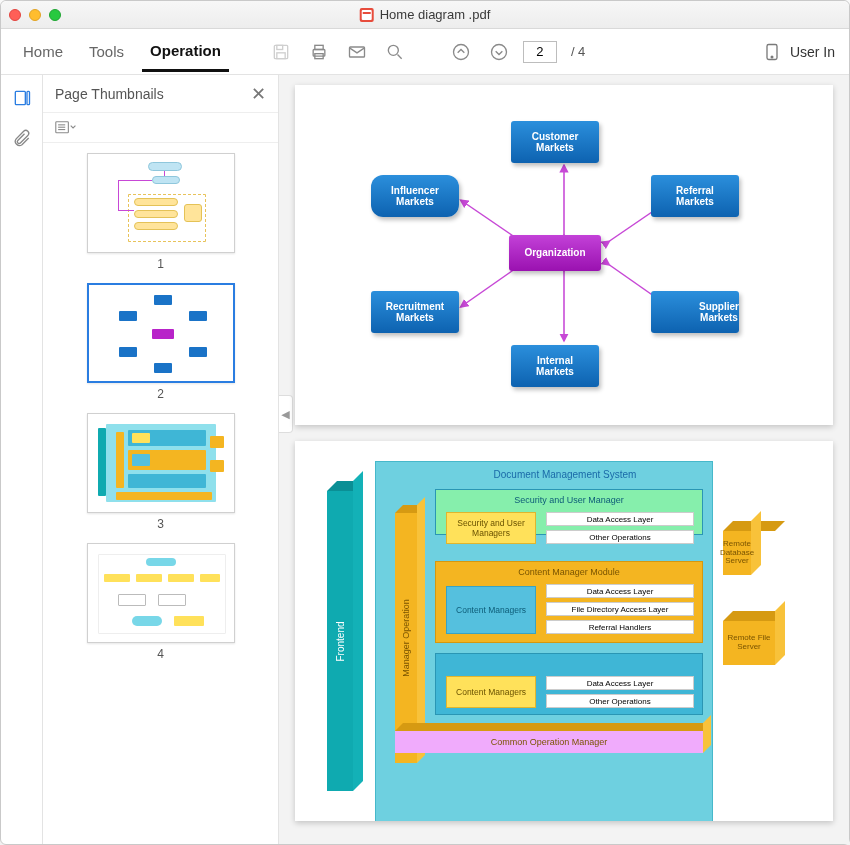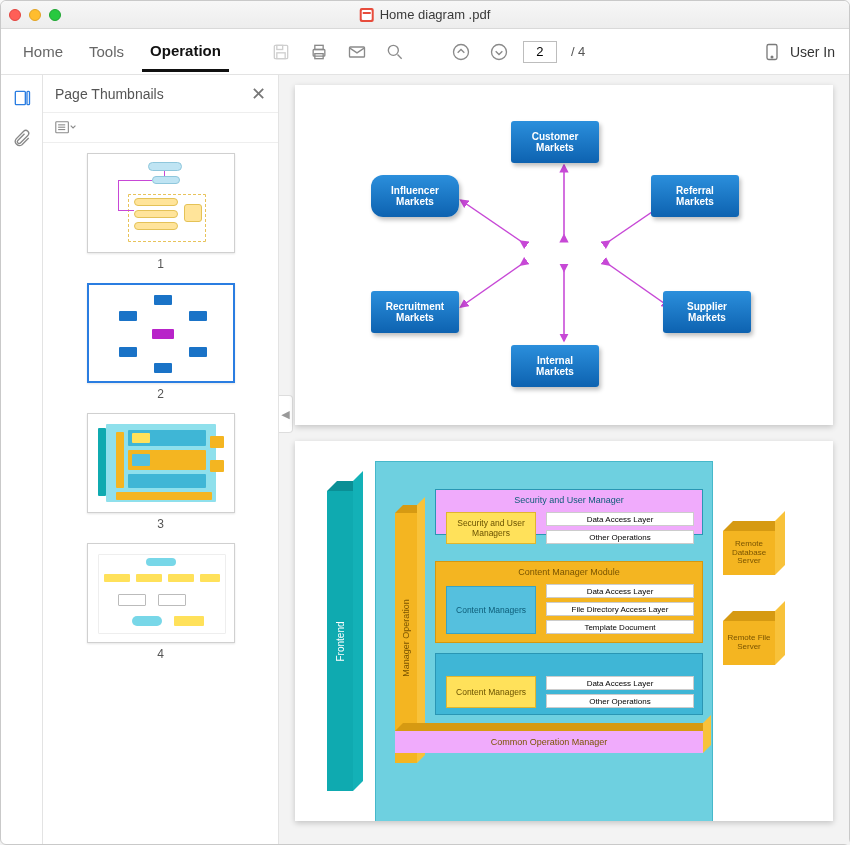--- a/index.html
+++ b/index.html
@@ -258,37 +258,40 @@
               </defs>
             <g stroke="#c748d6" stroke-width="1.5" marker-end="url(#ah)" marker-start="url(#ah)">
               <line x1="260" y1="150" x2="260" y2="80"></line>
               <line x1="260" y1="186" x2="260" y2="256"></line>
               <line x1="218" y1="156" x2="160" y2="115"></line>
               <line x1="304" y1="156" x2="362" y2="115"></line>
               <line x1="218" y1="180" x2="160" y2="222"></line>
               <line x1="304" y1="180" x2="362" y2="222"></line>
             </g>
           </svg>
+          <div class="box purple" style="left:214px;top:150px;">
+              <span style="white-space:pre-line">Organization</span>
+            </div>
           <div class="box blue" style="left:216px;top:36px;">
               <span style="white-space:pre-line">Customer
 Markets</span>
             </div>
           <div class="box blue" style="left:76px;top:90px;border-radius:12px;">
               <span style="white-space:pre-line">Influencer
 Markets</span>
             </div>
           <div class="box blue" style="left:356px;top:90px;">
               <span style="white-space:pre-line">Referral
 Markets</span>
             </div>
           <div class="box blue" style="left:76px;top:206px;">
               <span style="white-space:pre-line">Recruitment
 Markets</span>
             </div>
-          <div class="box blue" style="left:368px;top:206px;">
+          <div class="box blue" style="left:356px;top:206px;justify-content:flex-end;">
               <span style="white-space:pre-line">Supplier
 Markets</span>
             </div>
           <div class="box blue" style="left:216px;top:260px;">
               <span style="white-space:pre-line">Internal
 Markets</span>
             </div>
         </div>
       </div>
 
@@ -305,49 +308,50 @@
           </div>
 
           <div class="v3d" style="left:100px;top:72px;width:22px;height:250px;">
             <div style="position:absolute;left:0;top:-8px;width:22px;height:8px;background:#d69a12;transform:skewX(-45deg);transform-origin:bottom;"></div>
             <div style="position:absolute;right:-8px;top:-8px;width:8px;height:258px;background:#f8c23a;transform:skewY(-45deg);transform-origin:left;"></div>
             <div class="front" style="background:#f4b521;display:flex;align-items:center;justify-content:center;">
                 <span style="transform:rotate(-90deg);color:#7a5400;font-size:9px;white-space:nowrap;">Manager Operation</span>
               </div>
           </div>
 
-
-          <div style="position:absolute;left:140px;top:48px;width:268px;height:46px;background:#f0abfc;border:1px solid #2a96b4;">
+          <div class="arch-block" style="left:150px;top:26px;width:240px;height:14px;color:#1a6aa8;font-size:10px;">Document Management System</div>
+
+          <div style="position:absolute;left:140px;top:48px;width:268px;height:46px;background:#86efac;border:1px solid #2a96b4;">
             <div class="arch-block" style="left:0;top:4px;width:100%;height:12px;color:#0d5c78;font-size:9px;">Security and User Manager</div>
             <div style="position:absolute;left:10px;top:22px;width:90px;height:32px;background:#ffe15a;border:1px solid #e0b52e;font-size:8.5px;color:#6a5200;display:flex;align-items:center;justify-content:center;text-align:center;">Security and User Managers</div>
             <div style="position:absolute;left:110px;top:22px;width:148px;height:14px;background:#fff;border:1px solid #ccc;font-size:8px;display:flex;align-items:center;justify-content:center;">Data Access Layer</div>
             <div style="position:absolute;left:110px;top:40px;width:148px;height:14px;background:#fff;border:1px solid #ccc;font-size:8px;display:flex;align-items:center;justify-content:center;">Other Operations</div>
           </div>
 
           <div style="position:absolute;left:140px;top:120px;width:268px;height:82px;background:#f4b521;border:1px solid #d6980e;">
             <div class="arch-block" style="left:0;top:4px;width:100%;height:12px;color:#7a5400;font-size:9px;">Content Manager Module</div>
             <div style="position:absolute;left:10px;top:24px;width:90px;height:48px;background:#55c0de;border:1px solid #3aa3c2;font-size:8.5px;color:#0d5c78;display:flex;align-items:center;justify-content:center;text-align:center;">Content Managers</div>
             <div style="position:absolute;left:110px;top:22px;width:148px;height:14px;background:#fff;border:1px solid #ccc;font-size:8px;display:flex;align-items:center;justify-content:center;">Data Access Layer</div>
             <div style="position:absolute;left:110px;top:40px;width:148px;height:14px;background:#fff;border:1px solid #ccc;font-size:8px;display:flex;align-items:center;justify-content:center;">File Directory Access Layer</div>
-            <div style="position:absolute;left:110px;top:58px;width:148px;height:14px;background:#fff;border:1px solid #ccc;font-size:8px;display:flex;align-items:center;justify-content:center;">Template Document</div>
+            <div style="position:absolute;left:110px;top:58px;width:148px;height:14px;background:#fff;border:1px solid #ccc;font-size:8px;display:flex;align-items:center;justify-content:center;">Referral Handlers</div>
           </div>
 
           <div style="position:absolute;left:140px;top:212px;width:268px;height:62px;background:#3fb6d6;border:1px solid #2a96b4;">
             <div style="position:absolute;left:10px;top:22px;width:90px;height:32px;background:#ffe15a;border:1px solid #e0b52e;font-size:8.5px;color:#6a5200;display:flex;align-items:center;justify-content:center;text-align:center;">Content Managers</div>
             <div style="position:absolute;left:110px;top:22px;width:148px;height:14px;background:#fff;border:1px solid #ccc;font-size:8px;display:flex;align-items:center;justify-content:center;">Data Access Layer</div>
             <div style="position:absolute;left:110px;top:40px;width:148px;height:14px;background:#fff;border:1px solid #ccc;font-size:8px;display:flex;align-items:center;justify-content:center;">Other Operations</div>
           </div>
 
           <div class="v3d" style="left:100px;top:290px;width:308px;height:22px;">
             <div style="position:absolute;left:0;top:-8px;width:308px;height:8px;background:#d69a12;transform:skewX(-45deg);transform-origin:bottom;"></div>
             <div style="position:absolute;right:-8px;top:-8px;width:8px;height:30px;background:#f8c23a;transform:skewY(-45deg);transform-origin:left;"></div>
             <div class="front" style="background:#f0abfc;display:flex;align-items:center;justify-content:center;color:#7a5400;font-size:9px;">Common Operation Manager</div>
           </div>
 
-          <div class="v3d" style="left:428px;top:90px;width:52px;height:44px;">
+          <div class="v3d" style="left:428px;top:90px;width:28px;height:44px;">
             <div style="position:absolute;left:0;top:-10px;width:52px;height:10px;background:#d69a12;transform:skewX(-45deg);transform-origin:bottom;"></div>
             <div style="position:absolute;right:-10px;top:-10px;width:10px;height:54px;background:#f8c23a;transform:skewY(-45deg);transform-origin:left;"></div>
             <div class="front" style="background:#f4b521;display:flex;align-items:center;justify-content:center;color:#7a5400;font-size:8px;text-align:center;line-height:1.1;white-space:pre-line;">Remote Database Server</div>
           </div>
           <div class="v3d" style="left:428px;top:180px;width:52px;height:44px;">
             <div style="position:absolute;left:0;top:-10px;width:52px;height:10px;background:#d69a12;transform:skewX(-45deg);transform-origin:bottom;"></div>
             <div style="position:absolute;right:-10px;top:-10px;width:10px;height:54px;background:#f8c23a;transform:skewY(-45deg);transform-origin:left;"></div>
             <div class="front" style="background:#f4b521;display:flex;align-items:center;justify-content:center;color:#7a5400;font-size:8px;text-align:center;line-height:1.1;white-space:pre-line;">Remote File Server</div>
           </div>
         </div>

